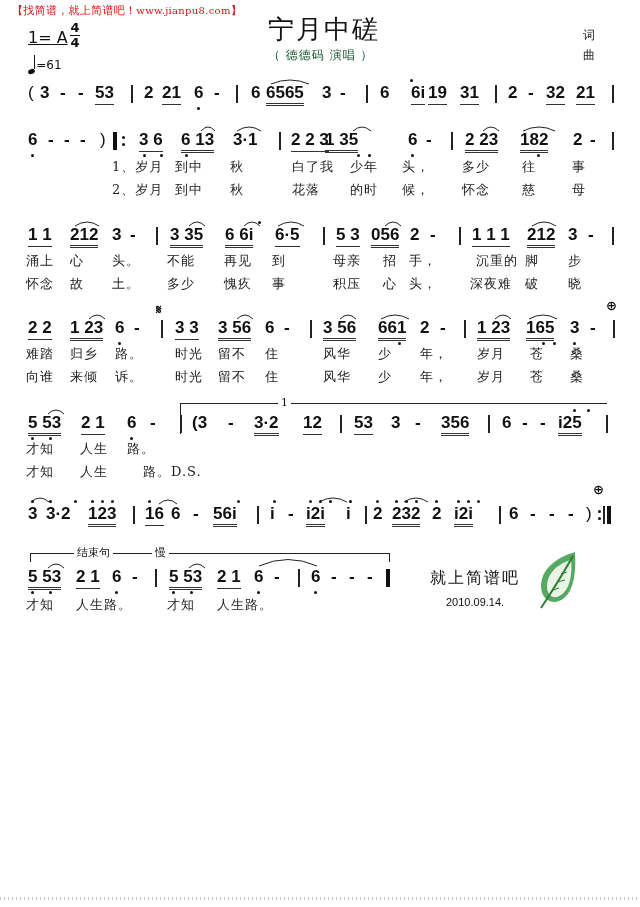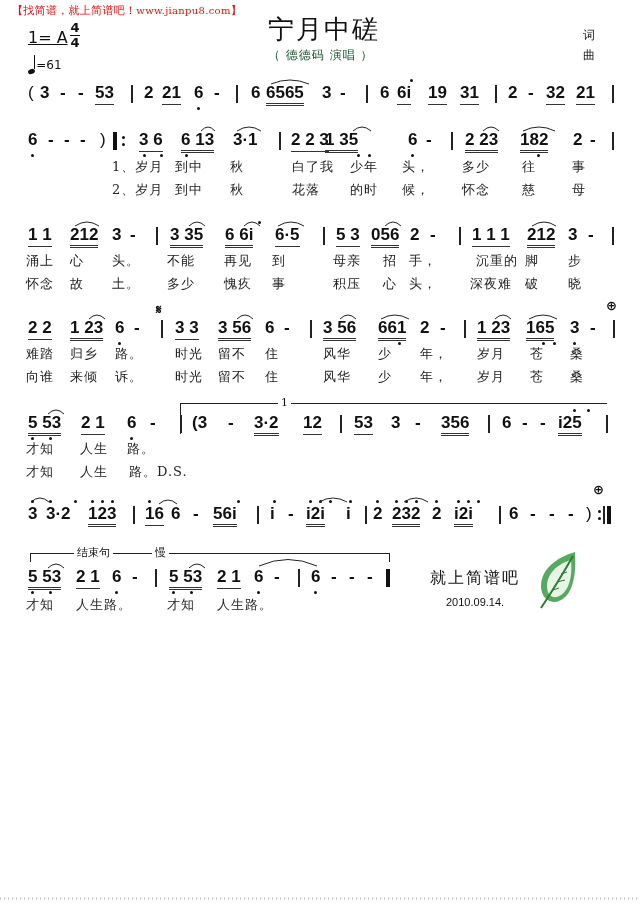--- a/index.html
+++ b/index.html
@@ -72,21 +72,21 @@
   <div class="barline" style="left:236px;top:2px;height:18px"></div>
   <span class="tok" style="left:251px">6</span>
   <span class="tok ul2" style="left:266px">6565</span>
   <svg class="slur" style="left:270px;top:-6px" width="40" height="8">
       <path d="M1 7 Q20 -1 39 7" stroke="#222" fill="none" stroke-width="1"></path>
     </svg>
   <span class="tok" style="left:322px">3</span>
   <span class="tok" style="left:340px">-</span>
   <div class="barline" style="left:366px;top:2px;height:18px"></div>
   <span class="tok" style="left:380px">6</span>
-  <span class="tok ul1" style="left:397px">6i</span>
+  <span class="tok ul1" style="left:411px">6i</span>
   <div class="dot" style="left:410px;top:-4px"></div>
   <span class="tok ul1" style="left:428px">19</span>
   <span class="tok ul1" style="left:460px">31</span>
   <div class="barline" style="left:495px;top:2px;height:18px"></div>
   <span class="tok" style="left:508px">2</span>
   <span class="tok" style="left:528px">-</span>
   <span class="tok ul1" style="left:546px">32</span>
   <span class="tok ul1" style="left:576px">21</span>
   <div class="barline" style="left:612px;top:2px;height:18px"></div>
 </div>
@@ -339,21 +339,21 @@
   <div class="barline" style="left:606px;top:2px;height:18px"></div>
 </div>
 <div class="lyr" style="top:440px">
   <span class="lyrtok" style="left:26px">才知</span>
   <span class="lyrtok" style="left:80px">人生</span>
   <span class="lyrtok" style="left:127px">路。</span>
 </div>
 <div class="lyr" style="top:463px">
   <span class="lyrtok" style="left:26px">才知</span>
   <span class="lyrtok" style="left:80px">人生</span>
-  <span class="lyrtok" style="left:129px">路。D.S.</span>
+  <span class="lyrtok" style="left:143px">路。D.S.</span>
 </div>
 
 <div class="row" style="top:504px">
   <span class="tok" style="left:28px">3</span>
   <div class="dot" style="left:31px;top:-4px"></div>
   <svg class="slur" style="left:30px;top:-9px" width="20" height="8">
       <path d="M1 7 Q10 -1 19 7" stroke="#222" fill="none" stroke-width="1"></path>
     </svg>
   <span class="tok" style="left:46px">3·2</span>
   <div class="dot" style="left:49px;top:-4px"></div>

